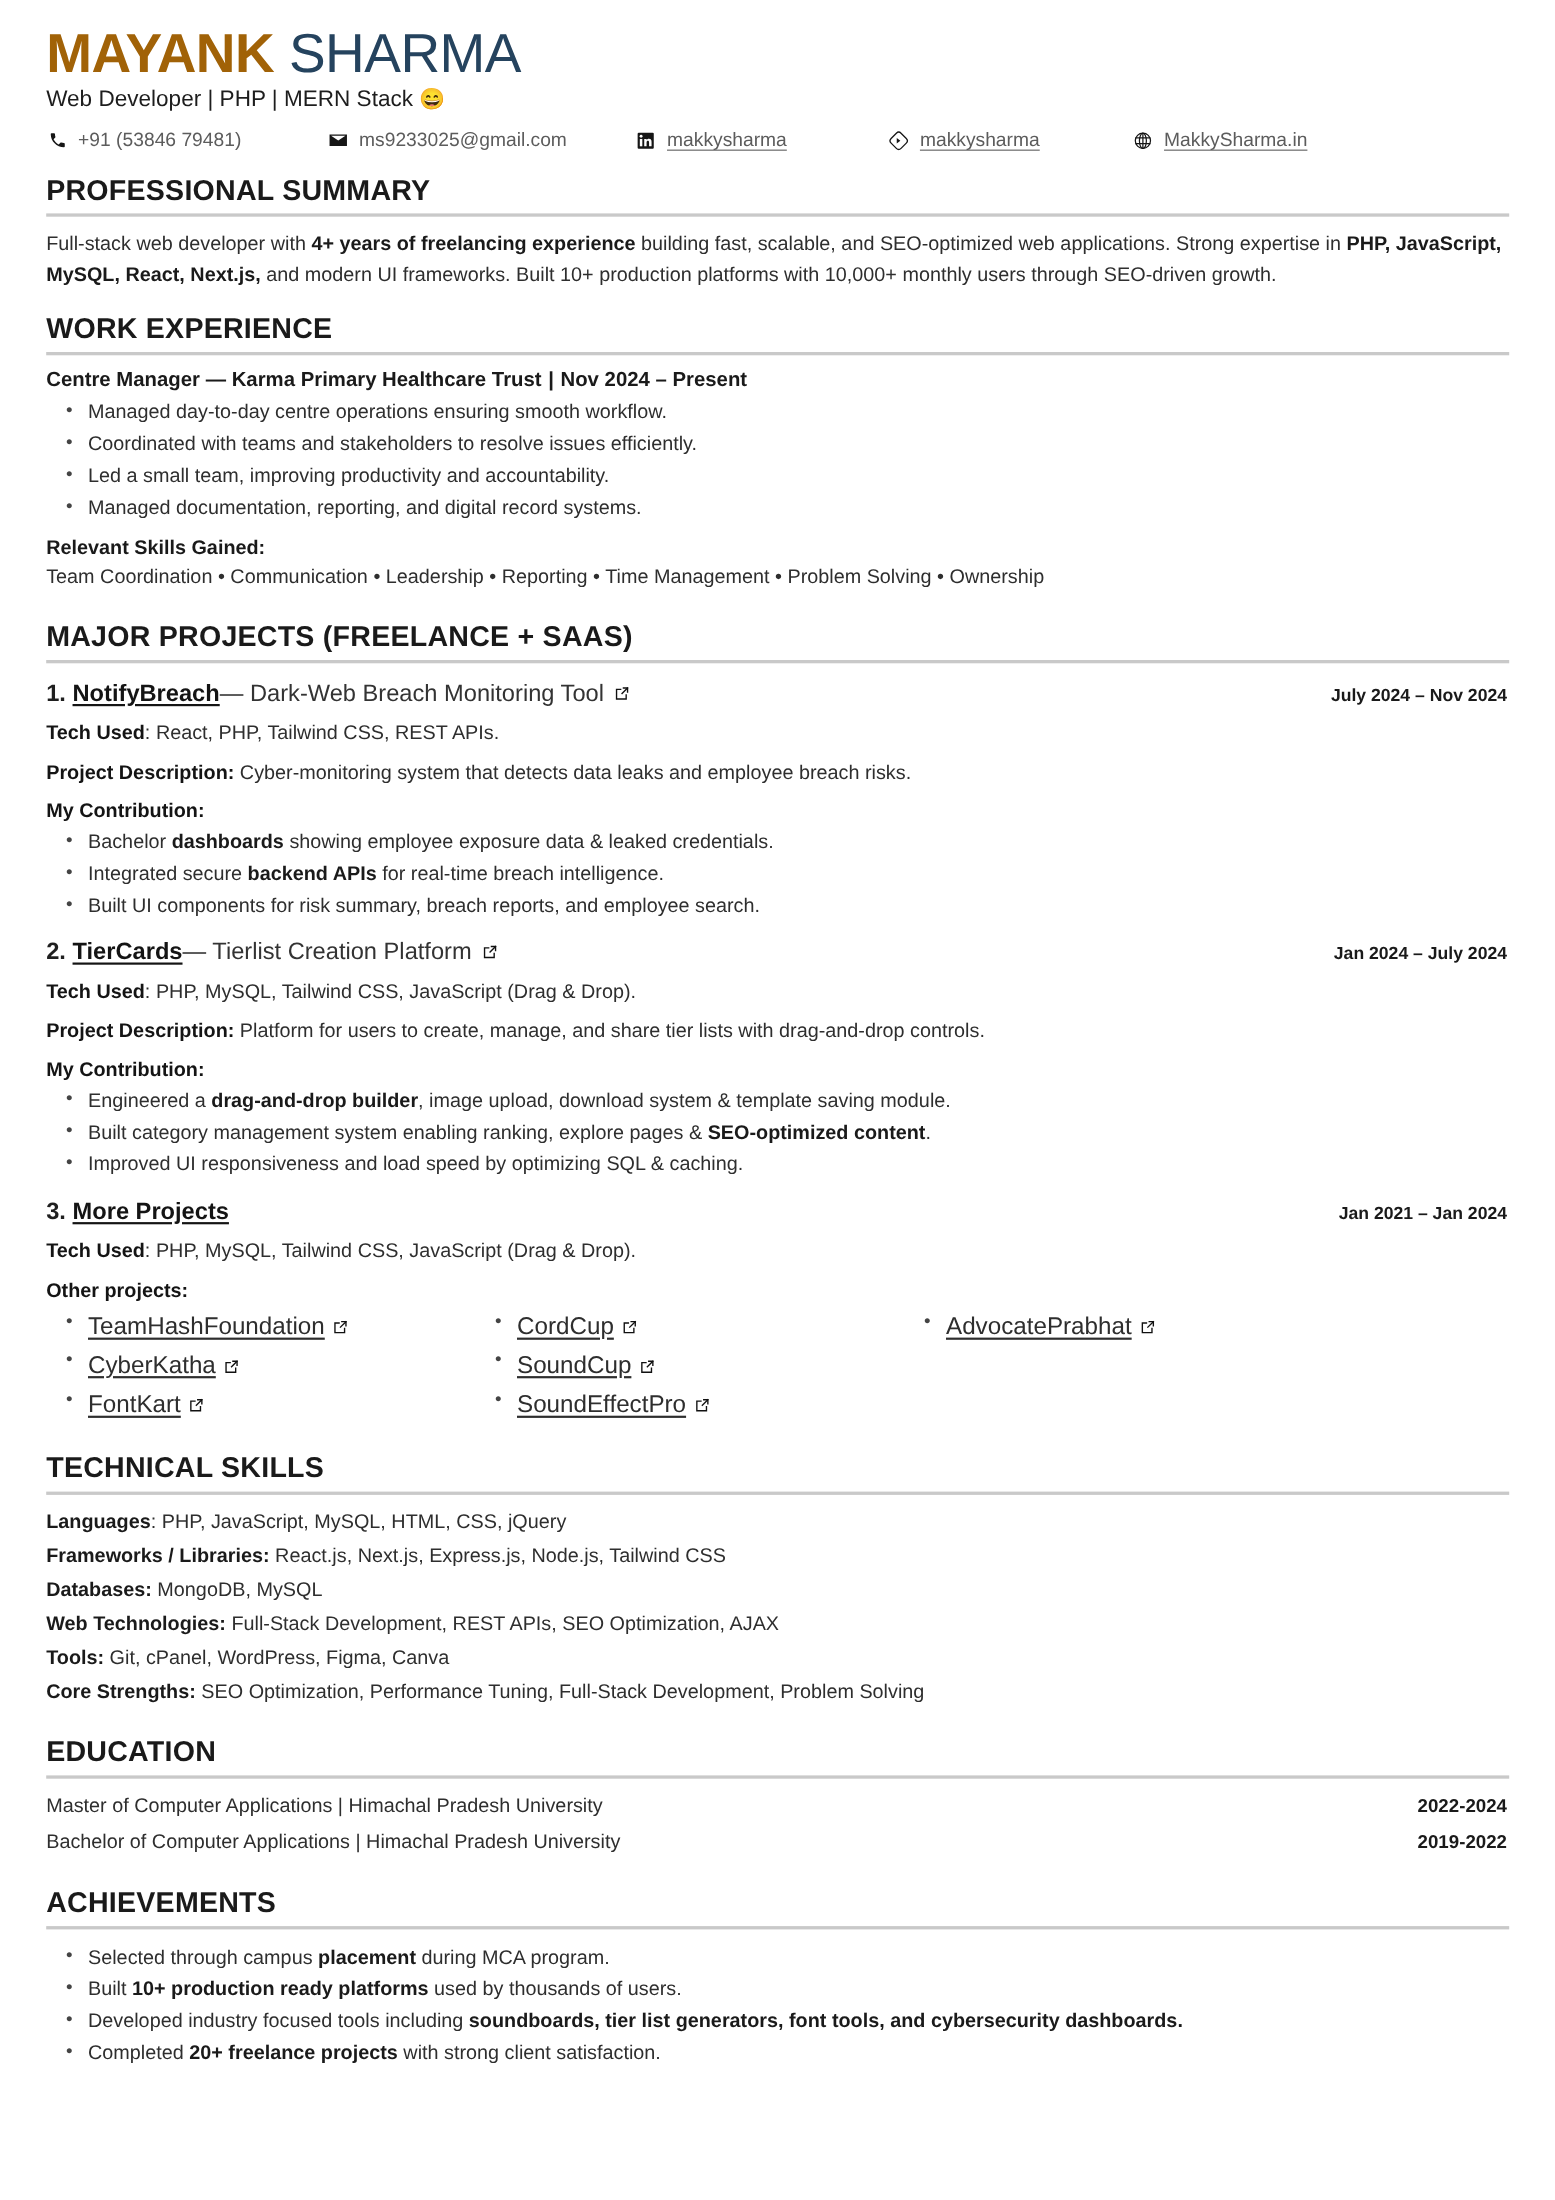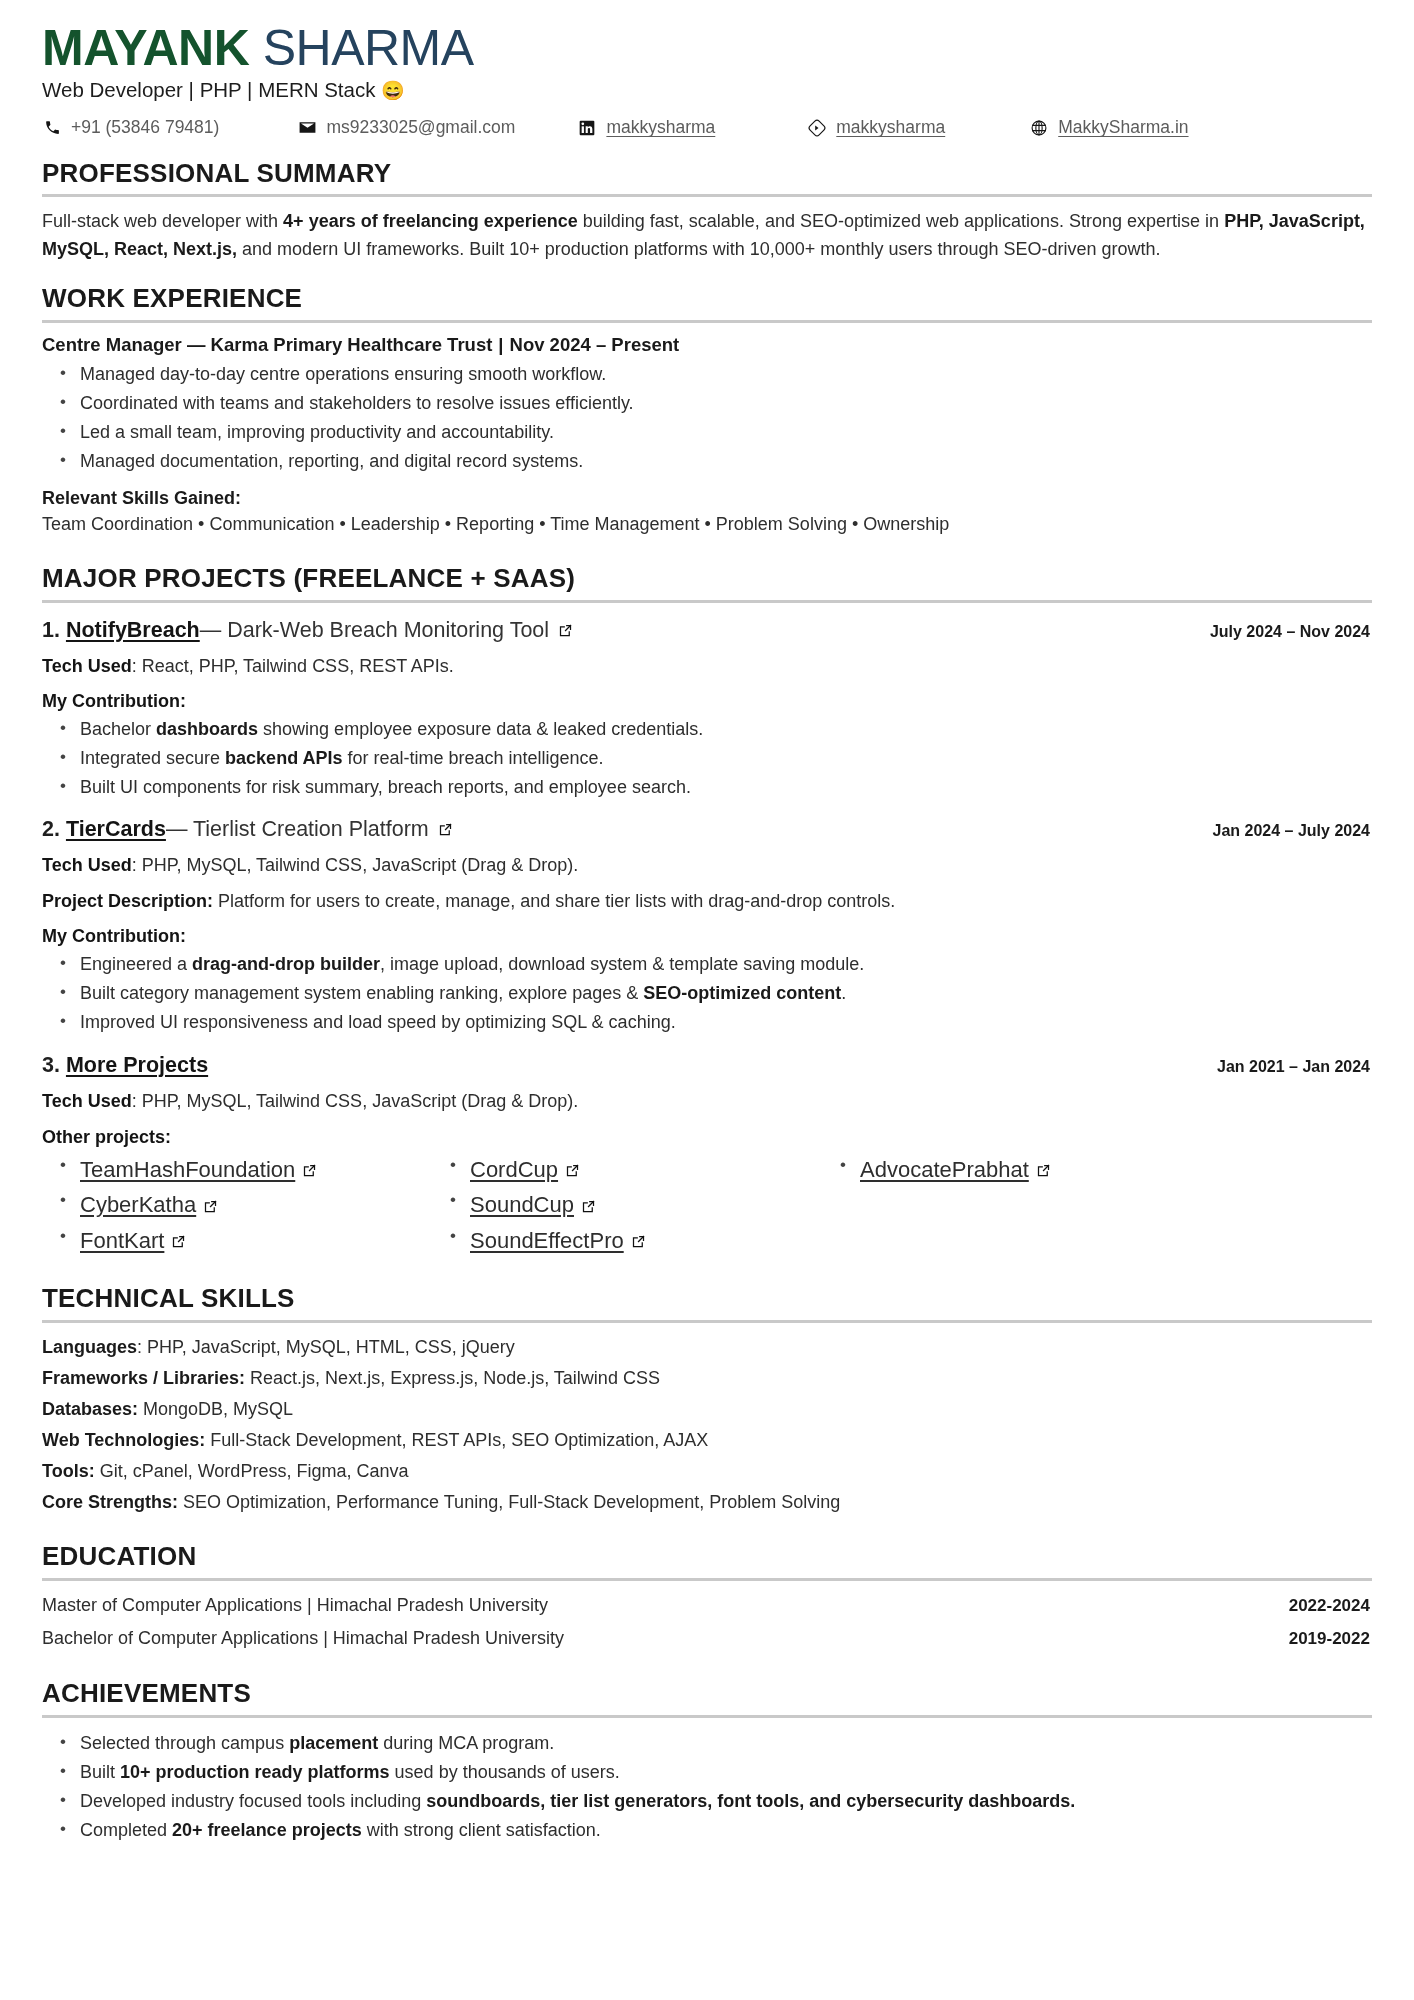--- a/index.html
+++ b/index.html
@@ -21,21 +21,21 @@
 
   
   .name-line {
     font-size: 50px;
     font-weight: 400;
     letter-spacing: -0.5px;
     line-height: 1.06;
     margin: 0 0 2px 0;
     white-space: nowrap;
   }
-  .name-first { font-weight: 700; color: #14532d; }
+  .name-first { font-weight: 700; color: #a16207; }
   .name-last  { font-weight: 400; color: #25435e; }
 
   .tagline {
     font-size: 20.5px;
     color: #1d1d1d;
     line-height: 1.25;
     margin: 0 0 12px 0;
     white-space: nowrap;
   }
   .tagline .emoji { font-size: 19px; }
@@ -363,20 +363,21 @@
                 <svg width="15" height="15" viewBox="0 0 24 24" fill="none" stroke="currentColor" stroke-width="2" stroke-linecap="square">
                   <path d="M14 4h6v6"></path>
                   <path d="M20 4l-8 8"></path>
                   <path d="M18 14v6H4V6h6"></path>
                 </svg>
               </span>
             </div>
             <div class="proj-date">July 2024 – Nov 2024</div>
           </div>
           <div class="proj-line"><span class="lbl">Tech Used</span><span>: React, PHP, Tailwind CSS, REST APIs.</span></div>
+          <div class="proj-line"><span class="lbl">Project Description:</span><span> Cyber-monitoring system that detects data leaks and employee breach risks.</span></div>
           <div class="contrib-label">My Contribution:</div>
           <ul class="bullets">
             <li><span>Bachelor </span><span class="bold">dashboards</span><span> showing employee exposure data &amp; leaked credentials.</span></li>
             <li><span>Integrated secure </span><span class="bold">backend APIs</span><span> for real-time breach intelligence.</span></li>
             <li><span>Built UI components for risk summary, breach reports, and employee search.</span></li>
           </ul>
         </div>
         <div class="project">
           <div class="proj-head-row">
             <div class="proj-title">

